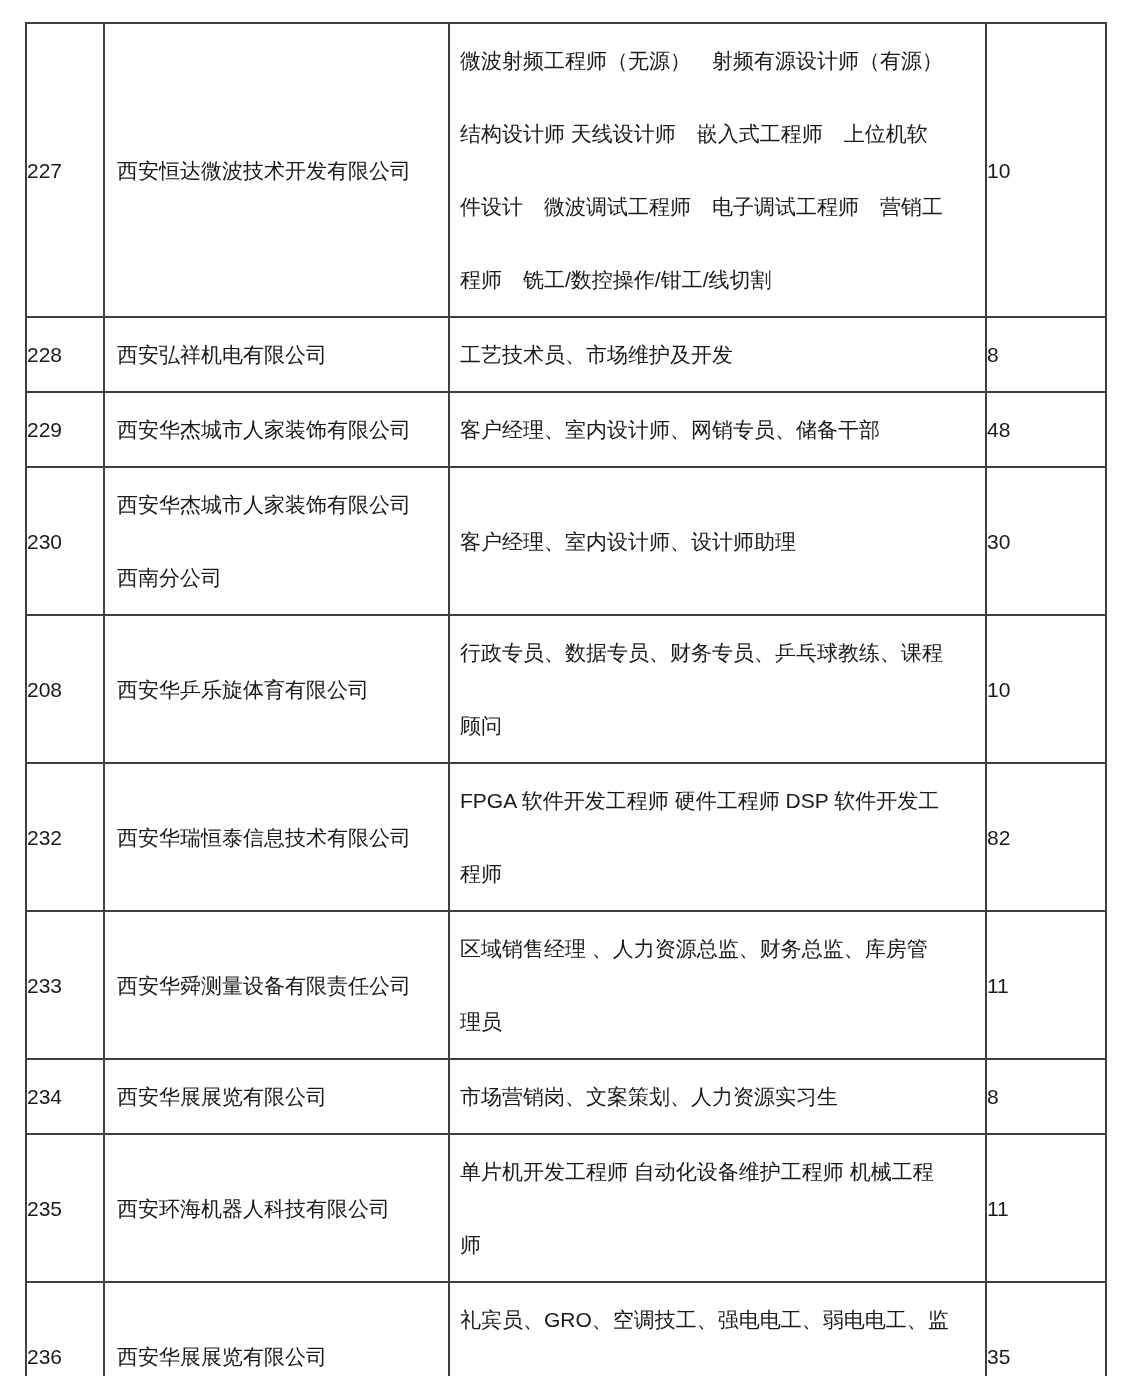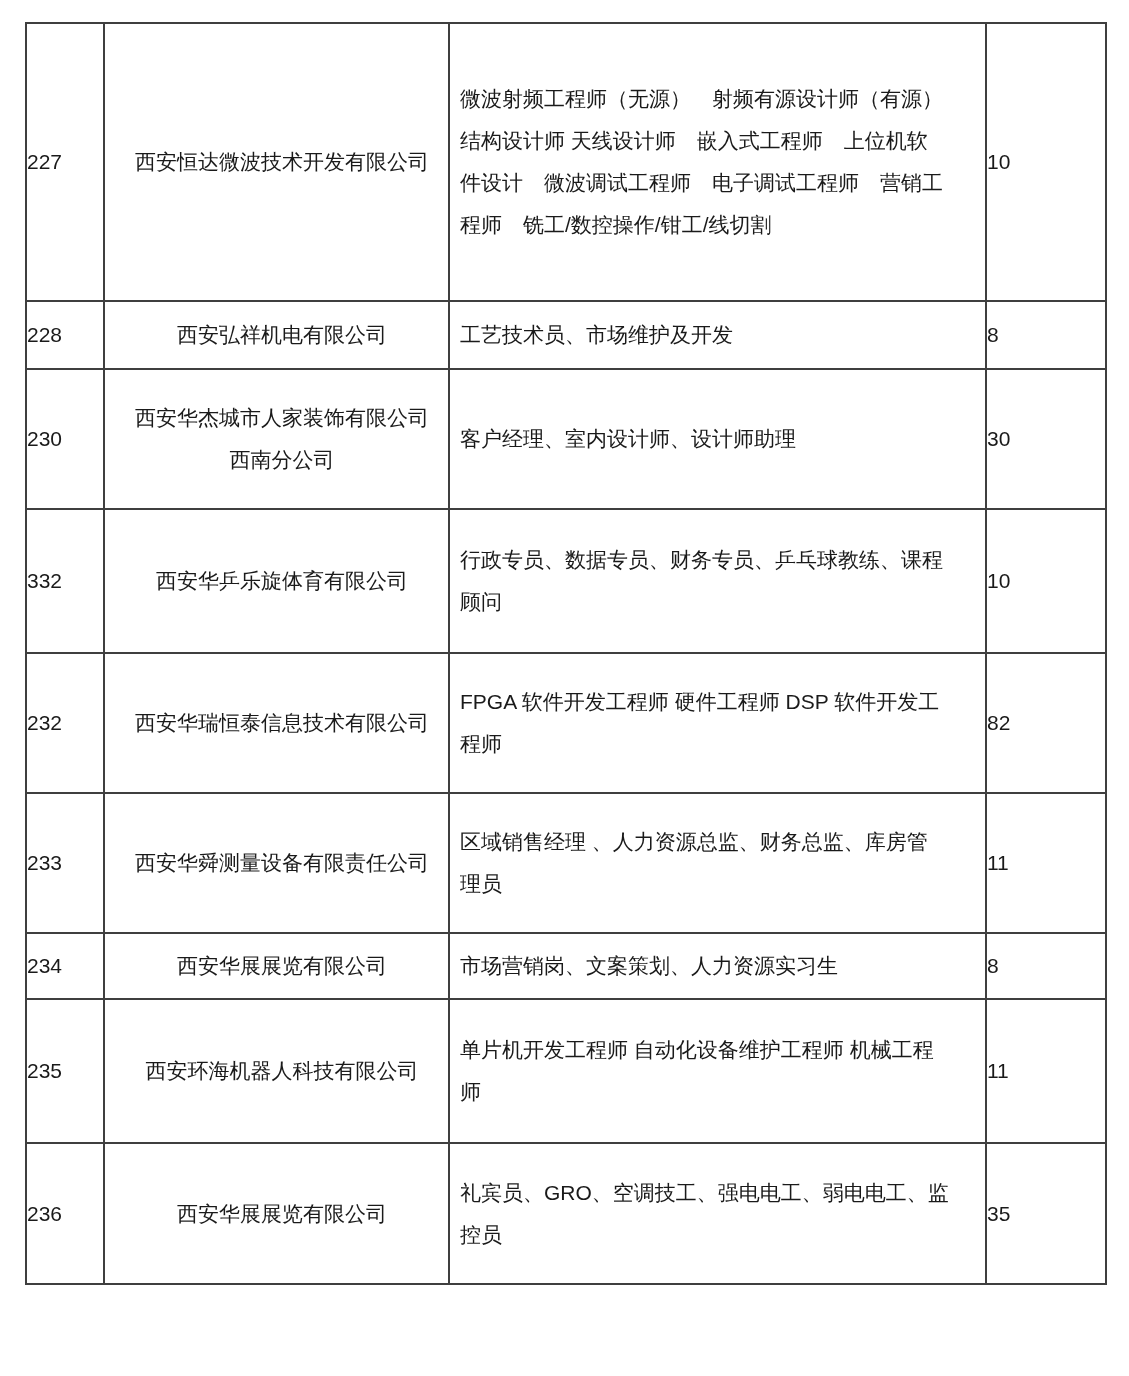--- a/index.html
+++ b/index.html
@@ -21,28 +21,28 @@
     top: 22px;
     width: 1080px;
     border-collapse: collapse;
     table-layout: fixed;
     border: 2px solid #3f3f3f;
   }
   .doc-table td {
     border: 2px solid #3f3f3f;
     vertical-align: middle;
     font-size: 21px;
-    line-height: 42px;
+    line-height: 73px;
     padding: 0;
     overflow: hidden;
   }
   td.cell-no {
   }
   td.cell-company {
-    text-align: center;
+    text-align: left;
     padding-left: 12px;
     padding-right: 1px;
     white-space: pre-wrap;
   }
   td.cell-positions {
     text-align: left;
     padding-left: 10px;
     padding-right: 8px;
     white-space: pre-wrap;
   }
@@ -80,29 +80,35 @@
 件设计　微波调试工程师　电子调试工程师　营销工
 程师　铣工/数控操作/钳工/线切割</td>
       <td class="cell-count">10</td>
     </tr>
     <tr class="r1">
       <td class="cell-no">228</td>
       <td class="cell-company">西安弘祥机电有限公司</td>
       <td class="cell-positions">工艺技术员、市场维护及开发</td>
       <td class="cell-count">8</td>
     </tr>
+    <tr class="r2">
+      <td class="cell-no">229</td>
+      <td class="cell-company">西安华杰城市人家装饰有限公司</td>
+      <td class="cell-positions">客户经理、室内设计师、网销专员、储备干部</td>
+      <td class="cell-count">48</td>
+    </tr>
     <tr class="r3">
       <td class="cell-no">230</td>
       <td class="cell-company">西安华杰城市人家装饰有限公司
 西南分公司</td>
       <td class="cell-positions">客户经理、室内设计师、设计师助理</td>
       <td class="cell-count">30</td>
     </tr>
     <tr class="r4">
-      <td class="cell-no">332</td>
+      <td class="cell-no">208</td>
       <td class="cell-company">西安华乒乐旋体育有限公司</td>
       <td class="cell-positions">行政专员、数据专员、财务专员、乒乓球教练、课程
 顾问</td>
       <td class="cell-count">10</td>
     </tr>
     <tr class="r5">
       <td class="cell-no">232</td>
       <td class="cell-company">西安华瑞恒泰信息技术有限公司</td>
       <td class="cell-positions">FPGA 软件开发工程师 硬件工程师 DSP 软件开发工
 程师</td>

